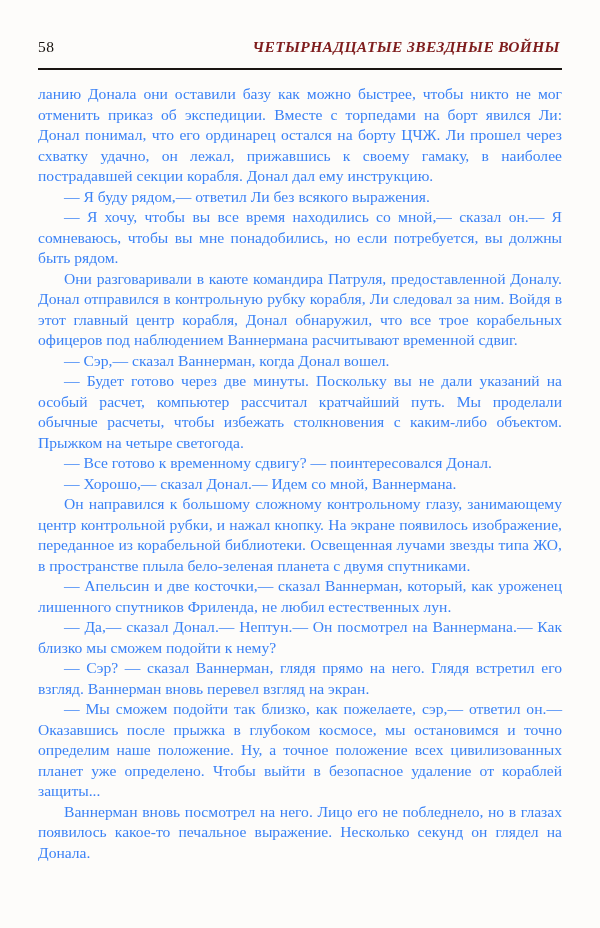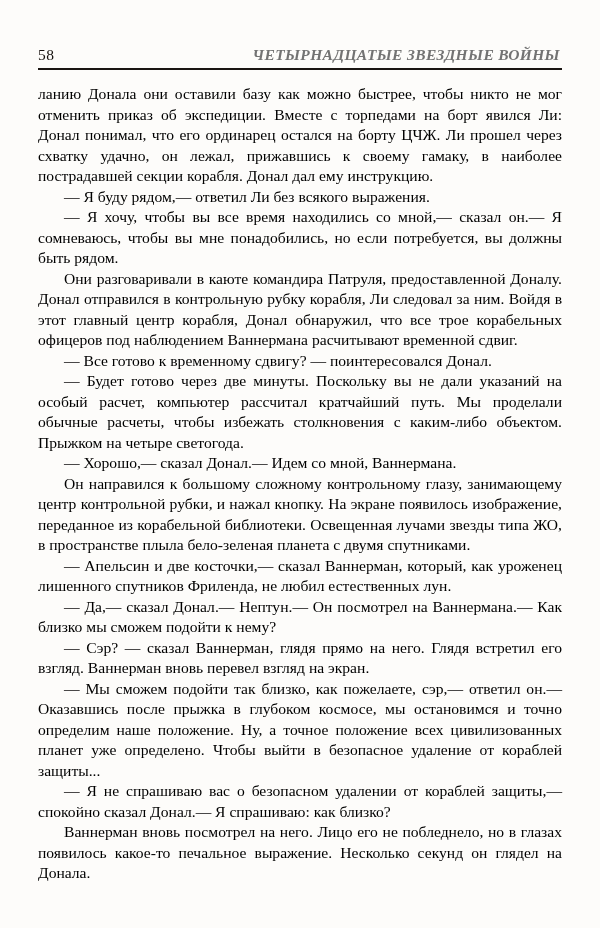--- a/index.html
+++ b/index.html
@@ -24,60 +24,60 @@
     background: #fdfcfa;
   }
   .page-inner {
     position: absolute;
     left: 38px;
     top: 38px;
     width: 524px;
   }
   .header {
     display: flex;
-    align-items: flex-end;
+    align-items: flex-start;
     justify-content: flex-start;
     height: 26px;
     margin-bottom: 2px;
   }
   .page-number {
     font-size: 15.5px;
     font-weight: normal;
     letter-spacing: 0.4px;
     width: 70px;
     flex: 0 0 70px;
     color: #17120f;
   }
   .running-title {
     flex: 1 1 auto;
     text-align: right;
     font-size: 15.5px;
     font-style: italic;
     font-weight: bold;
     letter-spacing: 0.35px;
-    color: #737373;
+    color: #7f1d1d;
     padding-right: 2px;
   }
   .rule {
     height: 2px;
     background: #1a1512;
     margin-top: 4px;
     margin-bottom: 14px;
     width: 100%;
   }
   .body-text p {
     margin: 0;
     font-size: 15.6px;
     line-height: 1.315;
     text-align: justify;
     text-justify: inter-word;
     text-indent: 26px;
     hyphens: auto;
     -webkit-hyphens: auto;
-    color: #000000;
+    color: #3b82f6;
   }
   .body-text p.noindent {
     text-indent: 0;
   }
   .body-text p.dialogue {
     text-indent: 26px;
   }
 </style>
 </head>
 <body>
@@ -89,27 +89,27 @@
       <div class="page-number">58</div>
       <div class="running-title">ЧЕТЫРНАДЦАТЫЕ ЗВЕЗДНЫЕ ВОЙНЫ</div>
     </div>
     <div class="rule"></div>
 
     <div class="body-text">
       <p class="noindent">ланию Донала они оставили базу как можно быстрее, чтобы никто не мог отменить приказ об экспедиции. Вместе с торпедами на борт явился Ли: Донал понимал, что его ординарец остался на борту ЦЧЖ. Ли прошел через схватку удачно, он лежал, прижавшись к своему гамаку, в наиболее пострадавшей секции корабля. Донал дал ему инструкцию.</p>
       <p class="dialogue">— Я буду рядом,— ответил Ли без всякого выражения.</p>
       <p class="dialogue">— Я хочу, чтобы вы все время находились со мной,— сказал он.— Я сомневаюсь, чтобы вы мне понадобились, но если потребуется, вы должны быть рядом.</p>
       <p>Они разговаривали в каюте командира Патруля, предоставленной Доналу. Донал отправился в контрольную рубку корабля, Ли следовал за ним. Войдя в этот главный центр корабля, Донал обнаружил, что все трое корабельных офицеров под наблюдением Ваннермана расчитывают временной сдвиг.</p>
+      <p class="dialogue">— Сэр,— сказал Ваннерман, когда Донал вошел.</p>
+      <p class="dialogue">— Будет готово через две минуты. Поскольку вы не дали указаний на особый расчет, компьютер рассчитал кратчайший путь. Мы проделали обычные расчеты, чтобы избежать столкновения с каким-либо объектом. Прыжком на четыре светогода.</p>
       <p class="dialogue">— Все готово к временному сдвигу? — поинтересовался Донал.</p>
-      <p class="dialogue">— Будет готово через две минуты. Поскольку вы не дали указаний на особый расчет, компьютер рассчитал кратчайший путь. Мы проделали обычные расчеты, чтобы избежать столкновения с каким-либо объектом. Прыжком на четыре светогода.</p>
       <p class="dialogue">— Хорошо,— сказал Донал.— Идем со мной, Ваннермана.</p>
       <p>Он направился к большому сложному контрольному глазу, занимающему центр контрольной рубки, и нажал кнопку. На экране появилось изображение, переданное из корабельной библиотеки. Освещенная лучами звезды типа ЖО, в пространстве плыла бело-зеленая планета с двумя спутниками.</p>
       <p class="dialogue">— Апельсин и две косточки,— сказал Ваннерман, который, как уроженец лишенного спутников Фриленда, не любил естественных лун.</p>
       <p class="dialogue">— Да,— сказал Донал.— Нептун.— Он посмотрел на Ваннермана.— Как близко мы сможем подойти к нему?</p>
       <p class="dialogue">— Сэр? — сказал Ваннерман, глядя прямо на него. Глядя встретил его взгляд. Ваннерман вновь перевел взгляд на экран.</p>
       <p class="dialogue">— Мы сможем подойти так близко, как пожелаете, сэр,— ответил он.— Оказавшись после прыжка в глубоком космосе, мы остановимся и точно определим наше положение. Ну, а точное положение всех цивилизованных планет уже определено. Чтобы выйти в безопасное удаление от кораблей защиты...</p>
-      <p class="dialogue">— Я не спрашиваю вас о безопасном удалении от кораблей защиты,— спокойно сказал Донал.— Я спрашиваю: как близко?</p>
       <p>Ваннерман вновь посмотрел на него. Лицо его не побледнело, но в глазах появилось какое-то печальное выражение. Несколько секунд он глядел на Донала.</p>
 
     </div>
 
   </div>
 </div>
 
 </body></html>

